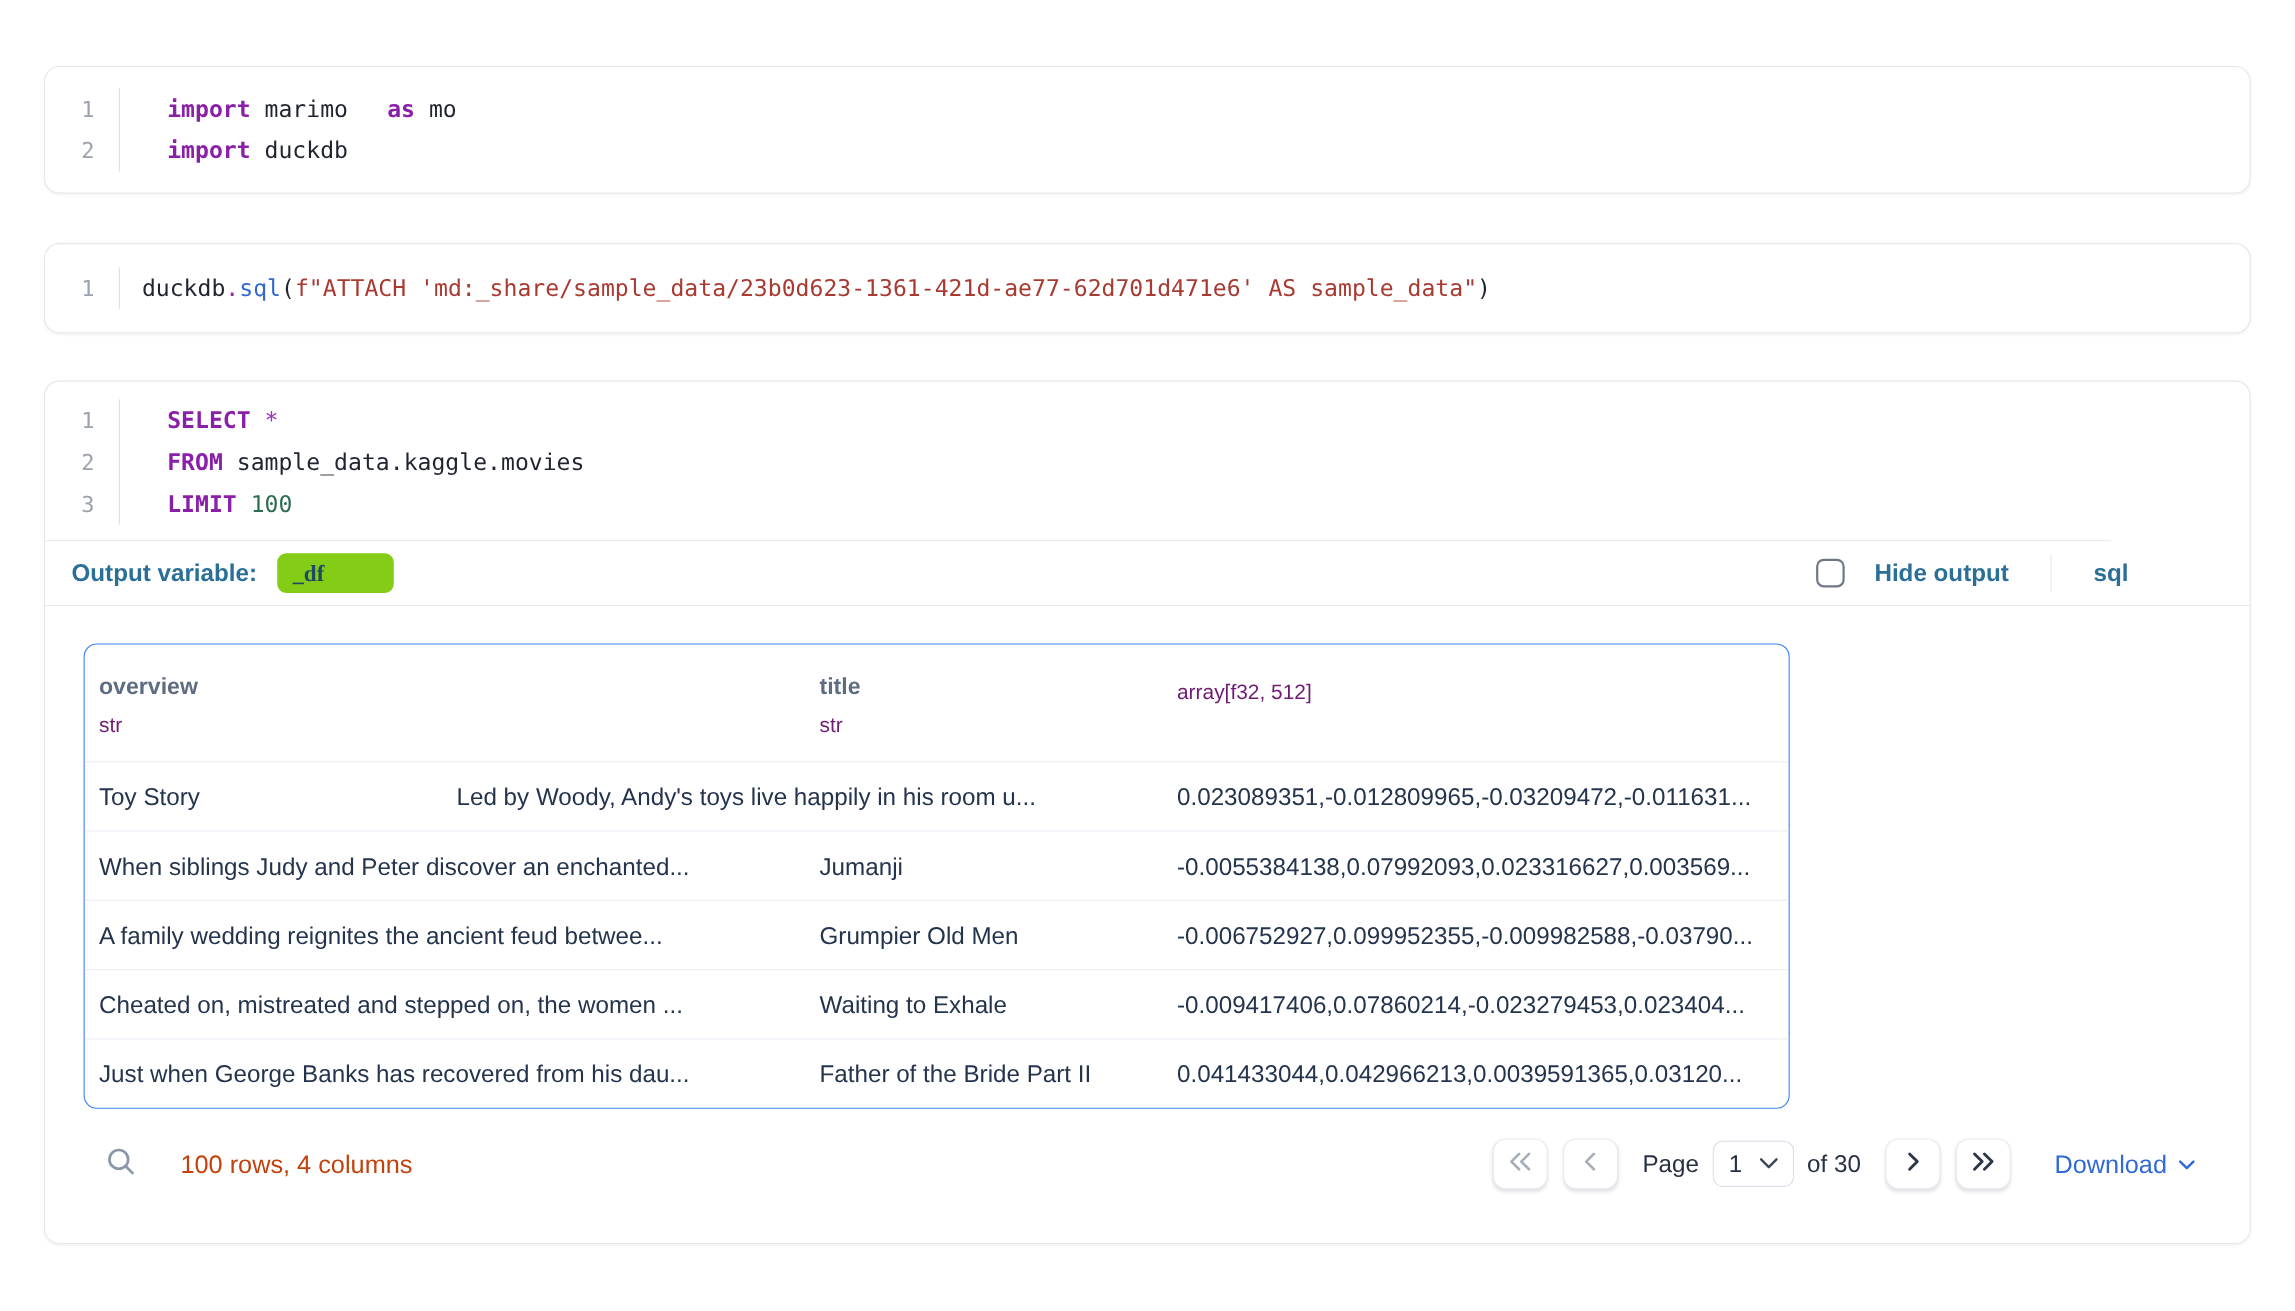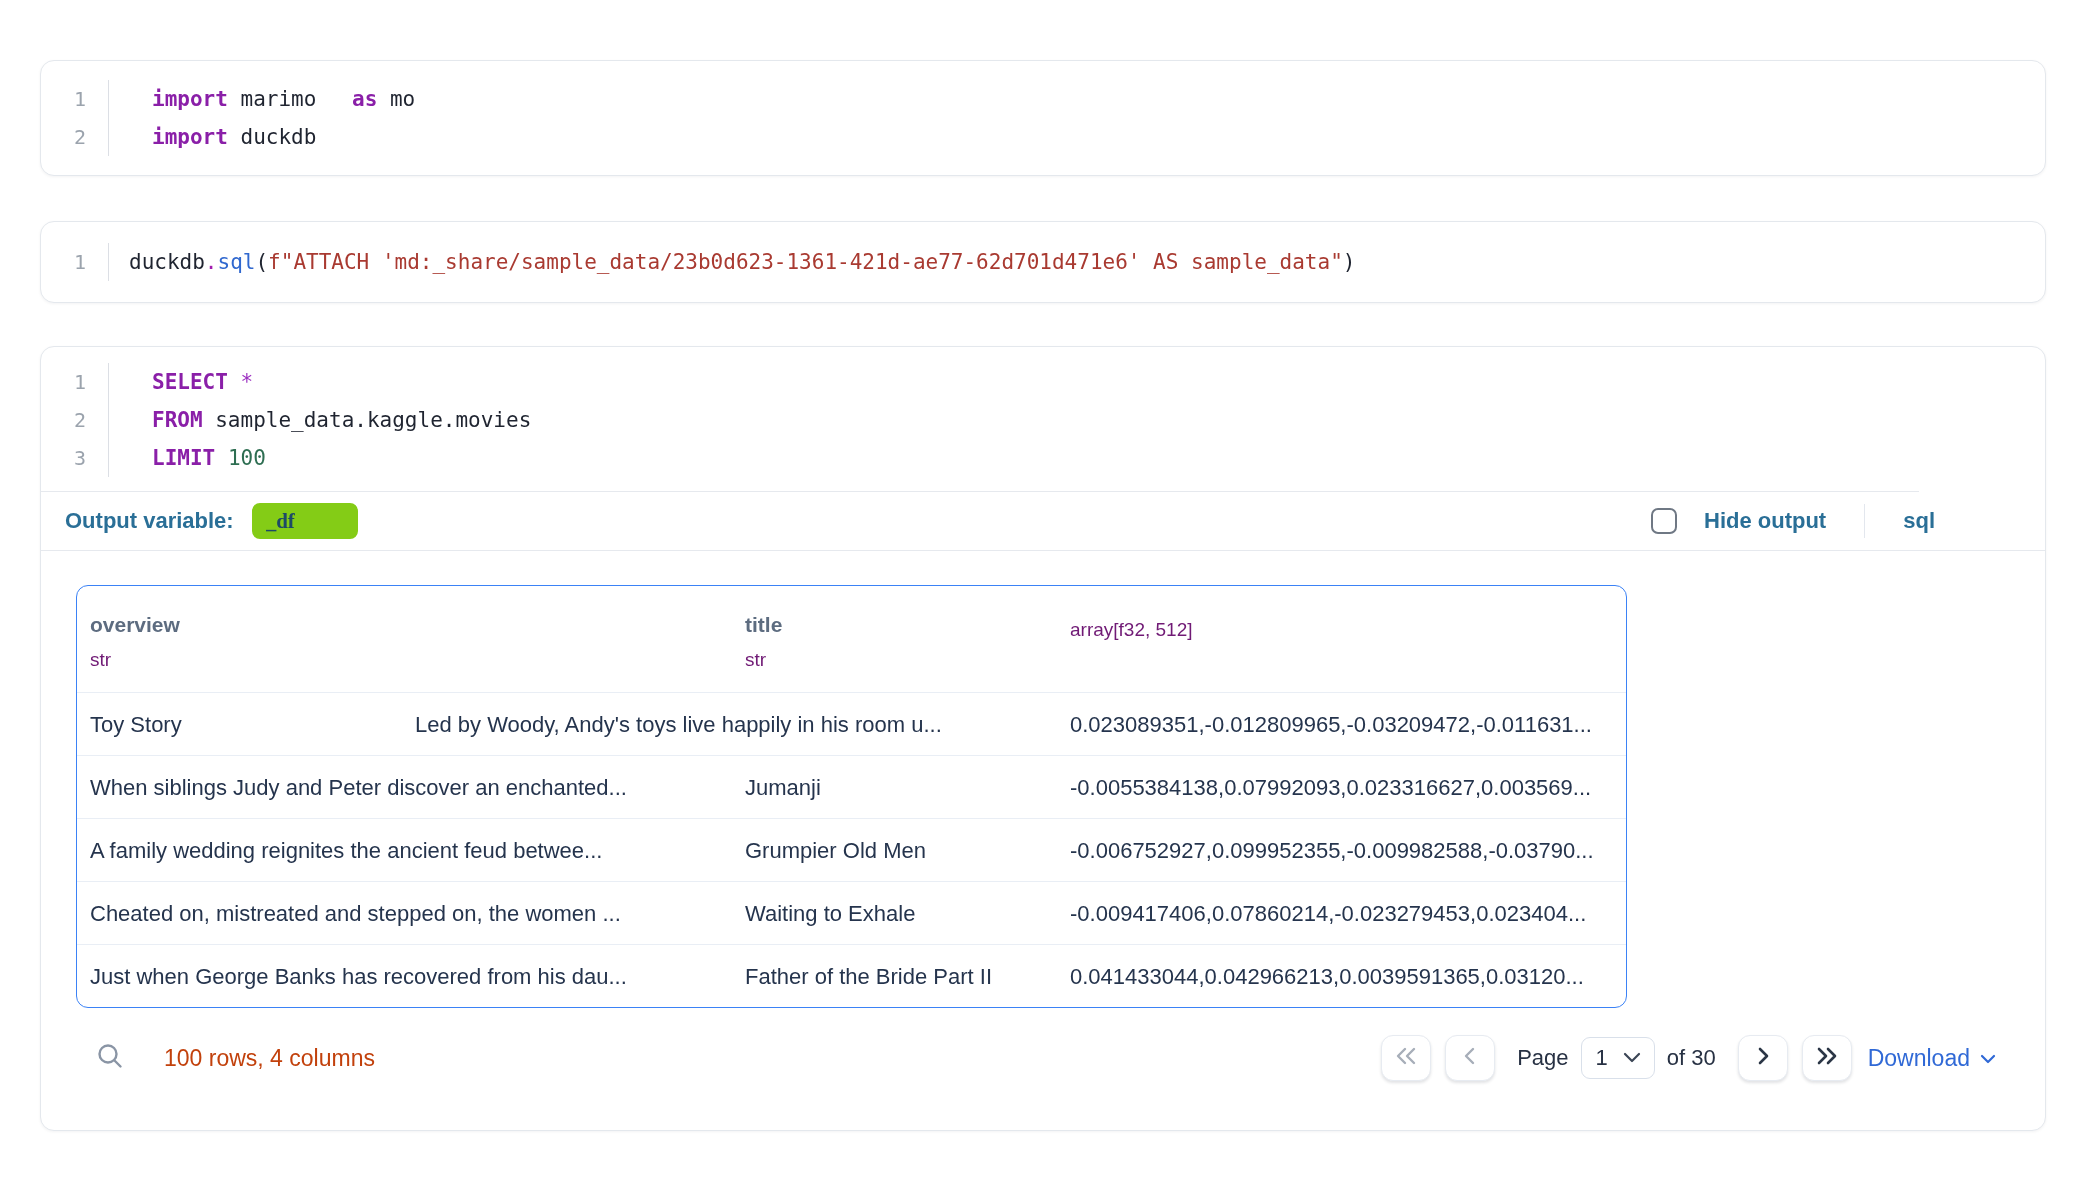--- a/index.html
+++ b/index.html
@@ -69,21 +69,21 @@
   .pager { margin-left: auto; display: flex; align-items: center; }
   .page-btn { width: 50px; height: 46px; border: 1px solid #e7ebf1; border-radius: 12px;
     background: #fff; box-shadow: 0 2px 3px rgba(15,23,42,0.12);
     display: flex; align-items: center; justify-content: center; cursor: pointer; }
   .page-btn + .page-btn { margin-left: 14px; }
   .page-label { font-size: 22px; color: #273143; margin: 0 12px 0 22px; }
   .page-select { height: 42px; min-width: 68px; border: 1px solid #d9e0ea;
     border-radius: 9px; background: #fff; display: flex; align-items: center;
     padding: 0 12px 0 14px; gap: 14px; font-size: 22px; color: #273143; cursor: pointer; }
   .of-label { font-size: 22px; color: #273143; margin: 0 22px 0 12px; }
-  .download { margin-left: 16px; display: flex; align-items: center; gap: 9px;
+  .download { margin-left: 40px; display: flex; align-items: center; gap: 9px;
     color: #3069d6; font-size: 23px; cursor: pointer; }
   .dis { opacity: 1; }
 </style>
 </head>
 <body>
 
 <div class="cell cell-1">
   <div class="code-line">
     <div class="gutter">1</div>
     <div class="code"><span class="kw">import</span><span> marimo </span><span class="kw">as</span><span> mo</span></div>

